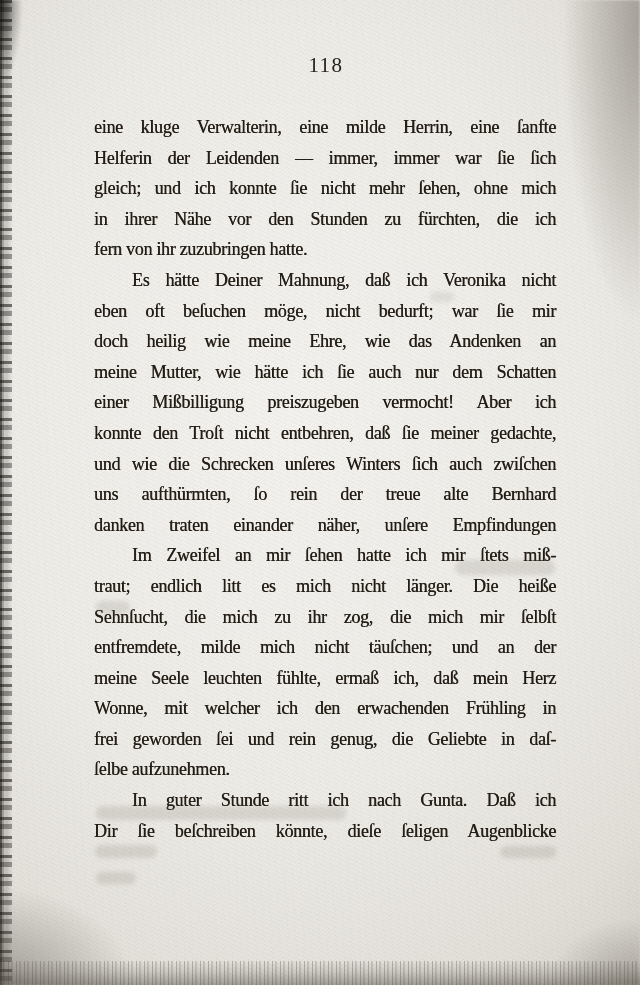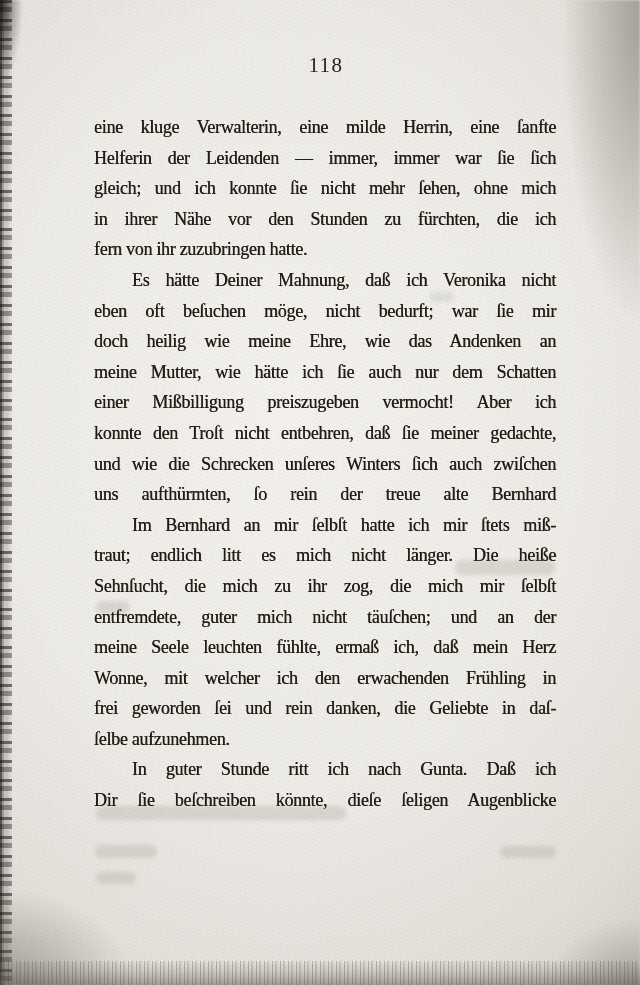--- a/index.html
+++ b/index.html
@@ -130,29 +130,30 @@
       </div>
       <div class="paragraph">
         <div class="line indent">Es hätte Deiner Mahnung, daß ich Veronika nicht</div>
         <div class="line">eben oft beſuchen möge, nicht bedurft; war ſie mir</div>
         <div class="line">doch heilig wie meine Ehre, wie das Andenken an</div>
         <div class="line">meine Mutter, wie hätte ich ſie auch nur dem Schatten</div>
         <div class="line">einer Mißbilligung preiszugeben vermocht! Aber ich</div>
         <div class="line">konnte den Troſt nicht entbehren, daß ſie meiner gedachte,</div>
         <div class="line">und wie die Schrecken unſeres Winters ſich auch zwiſchen</div>
         <div class="line">uns aufthürmten, ſo rein der treue alte Bernhard</div>
+        <div class="line">danken traten einander näher, unſere Empfindungen</div>
       </div>
       <div class="paragraph">
-        <div class="line indent">Im Bernhard an mir ſelbſt hatte ich mir ſtets miß-</div>
+        <div class="line indent">Im Zweifel an mir ſehen hatte ich mir ſtets miß-</div>
         <div class="line">traut; endlich litt es mich nicht länger. Die heiße</div>
         <div class="line">Sehnſucht, die mich zu ihr zog, die mich mir ſelbſt</div>
-        <div class="line">entfremdete, guter mich nicht täuſchen; und an der</div>
+        <div class="line">entfremdete, milde mich nicht täuſchen; und an der</div>
         <div class="line">meine Seele leuchten fühlte, ermaß ich, daß mein Herz</div>
         <div class="line">Wonne, mit welcher ich den erwachenden Frühling in</div>
-        <div class="line">frei geworden ſei und rein danken, die Geliebte in daſ-</div>
+        <div class="line">frei geworden ſei und rein genug, die Geliebte in daſ-</div>
         <div class="line flush">ſelbe aufzunehmen.</div>
       </div>
       <div class="paragraph">
         <div class="line indent">In guter Stunde ritt ich nach Gunta. Daß ich</div>
         <div class="line">Dir ſie beſchreiben könnte, dieſe ſeligen Augenblicke</div>
       </div>
     </div>
 
   <div class="smudge sm1"></div>
   <div class="smudge sm2"></div>

